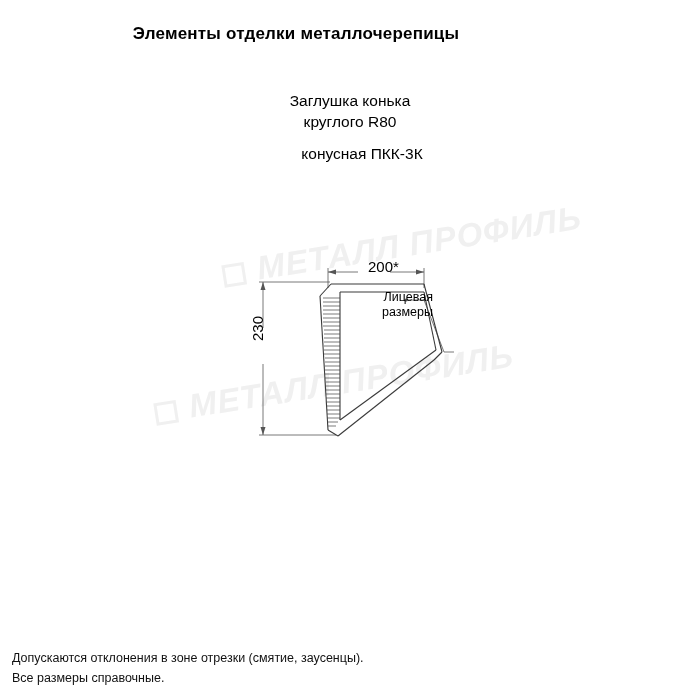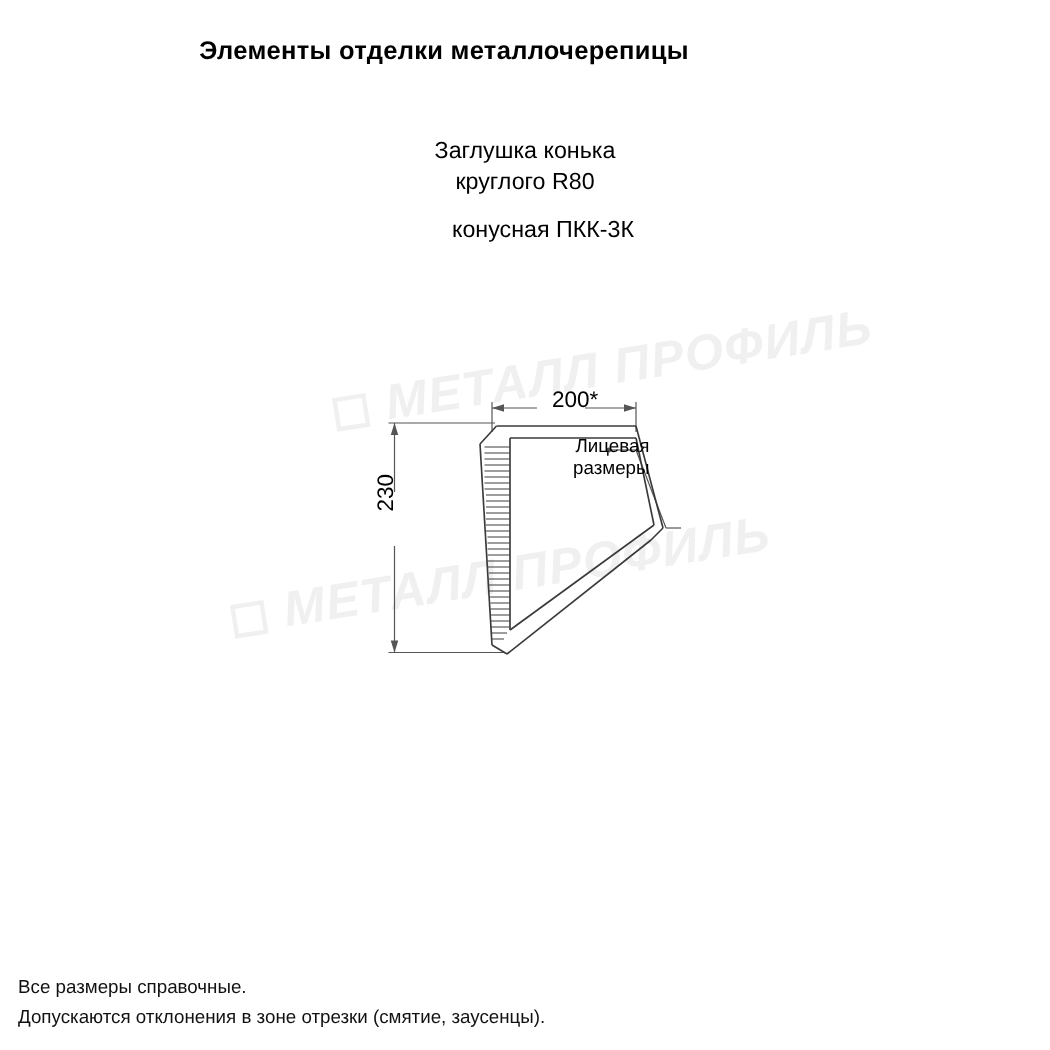--- a/index.html
+++ b/index.html
@@ -227,17 +227,17 @@
   </div>
 
   <div class="dim-label label-180">200*</div>
   <div class="dim-label label-230">230</div>
   <div class="dim-label label-face">
     <span>Лицевая</span><br>
     <span>размеры</span>
   </div>
 
   <div class="footer">
+    <span>Допускаются отклонения в зоне отрезки (смятие, заусенцы).</span>
     <span>Все размеры справочные.</span>
-    <span>Допускаются отклонения в зоне отрезки (смятие, заусенцы).</span>
   </div>
 
 </div>
 
 </body></html>

